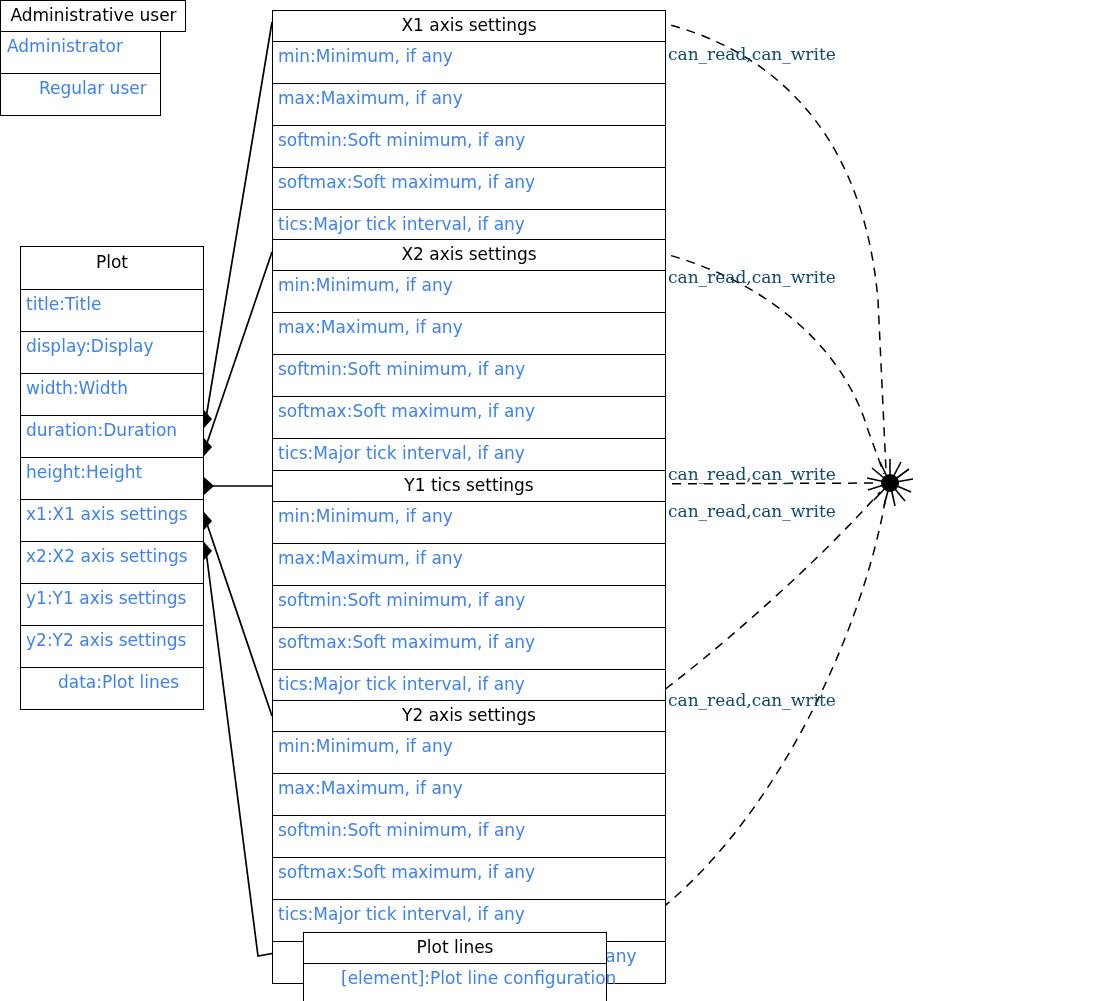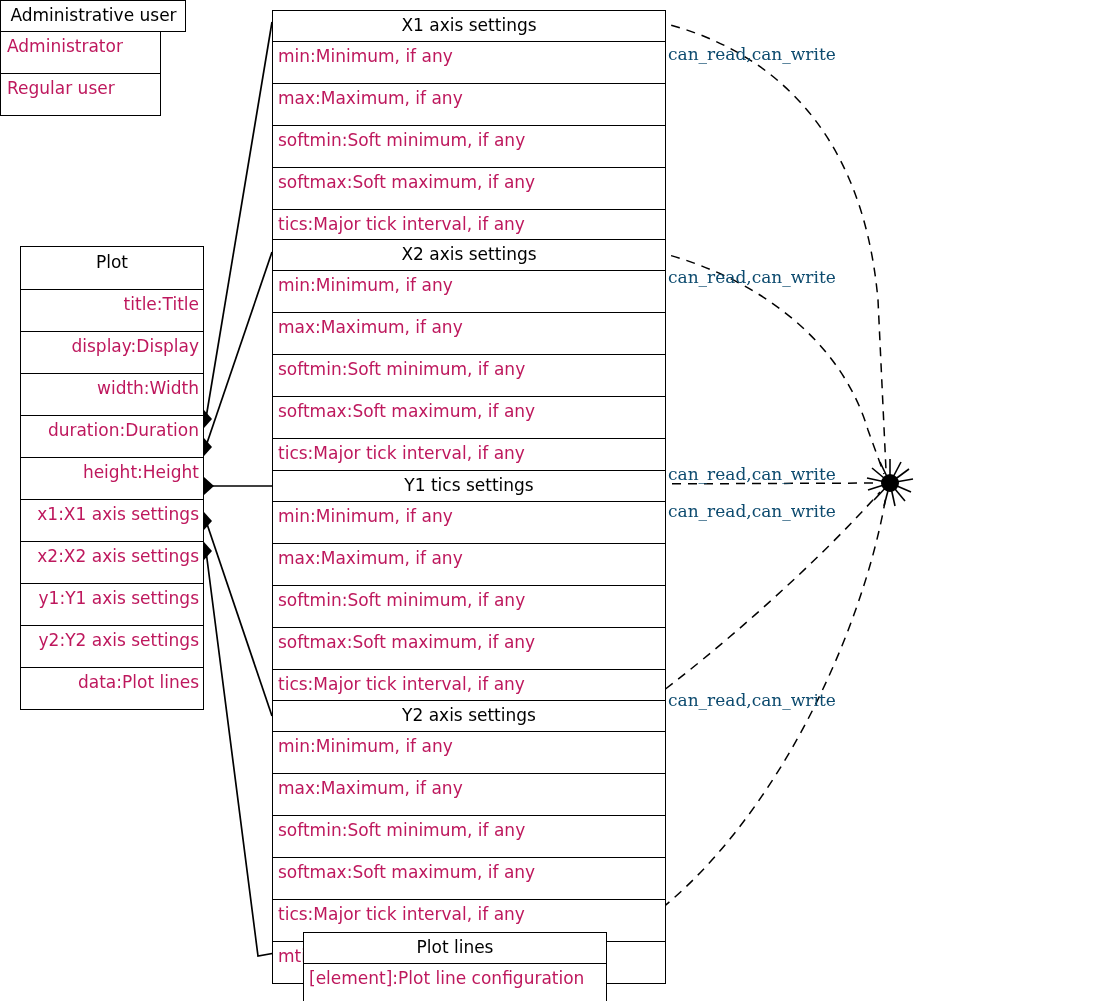--- a/index.html
+++ b/index.html
@@ -3,31 +3,31 @@
 <meta charset="utf-8">
 <style>
   html,body{margin:0;padding:0;background:#ffffff;}
   #stage{position:relative;width:1096px;height:1001px;background:#ffffff;
          font-family:"DejaVu Sans",sans-serif;overflow:hidden;}
   svg.edges{position:absolute;left:0;top:0;width:1096px;height:1001px;pointer-events:none;}
 
   .uml-class{position:absolute;border:1.6px solid #000;background:#fff;box-sizing:border-box;}
   .uml-header{text-align:center;font-size:17px;line-height:1;color:#000;
               padding:6px 6px 7px 6px;border-bottom:1.6px solid #000;white-space:nowrap;}
-  .uml-row{font-size:17px;line-height:1;color:#be185d;padding:6px 4px 7px 5px;
+  .uml-row{font-size:17px;line-height:1;color:#3b82f6;padding:6px 4px 7px 5px;
            border-bottom:1.6px solid #000;white-space:nowrap;}
-  .uml-row:last-child{border-bottom:none;}
+  .uml-row:last-child{border-bottom:none;margin-left:32px;}
 
   
   .axisbox{width:394px;}
   .axisbox .uml-row{height:28px;}
 
   #plot-class{left:20px;top:246px;width:184px;}
   #plot-class .uml-header{padding:7px 6px 18px 6px;}
-  #plot-class .uml-row{height:28px;text-align:right;}
+  #plot-class .uml-row{height:28px;}
 
   #x1-class{left:272px;top:10px;}
   #x2-class{left:272px;top:239px;}
   #y1-class{left:272px;top:470px;}
   #y2-class{left:272px;top:700px;}
 
   #plotlines-class{left:303px;top:932px;width:304px;}
   #plotlines-class .uml-row{height:28px;}
 
   

